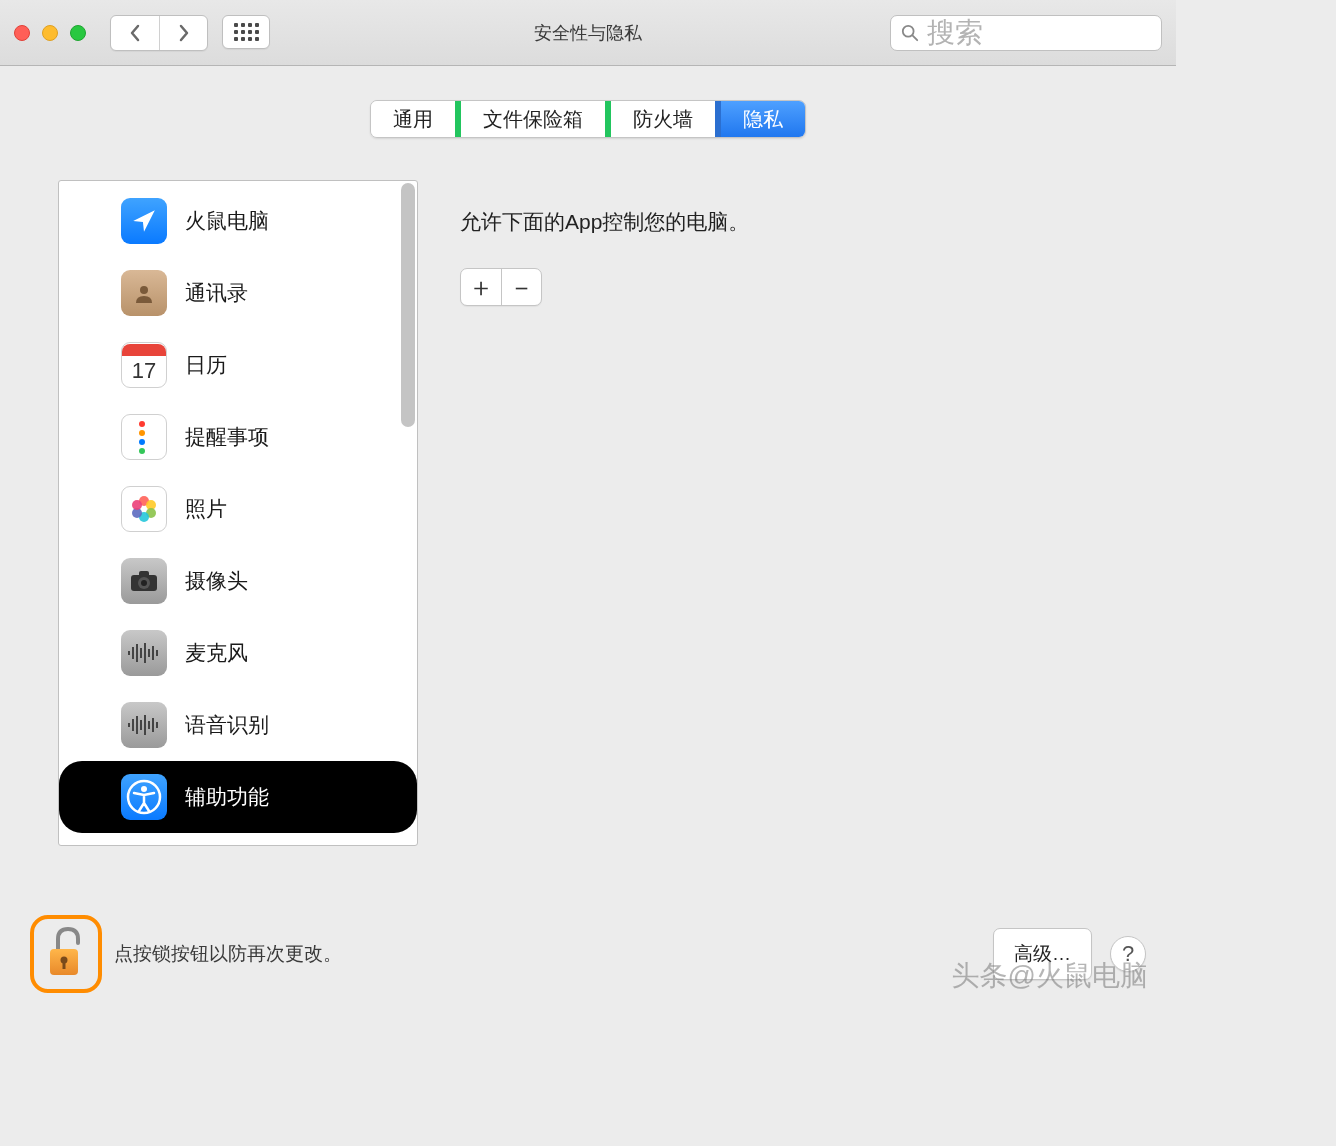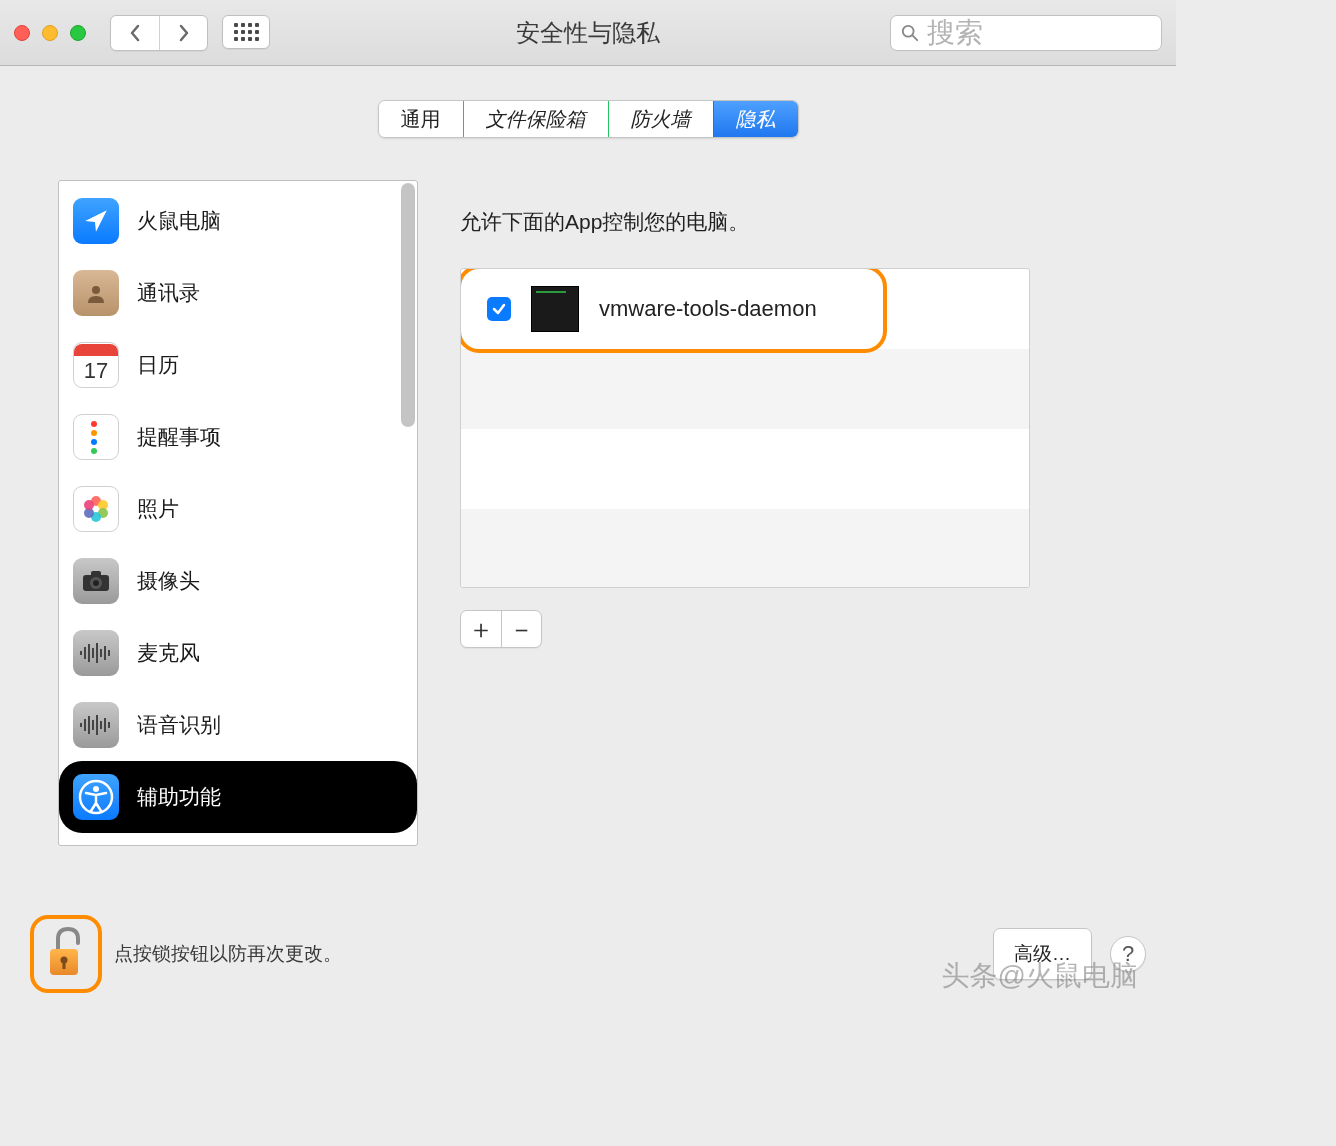--- a/index.html
+++ b/index.html
@@ -58,21 +58,21 @@
   border-radius: 6px;
   display: flex; align-items: center; justify-content: center;
   box-shadow: 0 1px 1px rgba(0,0,0,0.05);
 }
 .grid-dots {
   display: grid; grid-template-columns: repeat(4,4px); grid-template-rows: repeat(3,4px); gap: 3px;
 }
 .grid-dots span { background: #4a4a4a; border-radius: 1px; }
 .window-title {
   position: absolute; left: 0; right: 0; text-align: center;
-  font-size: 24px; color: #3a3a3a; font-weight: 500;
+  font-size: 18px; color: #3a3a3a; font-weight: 500;
   pointer-events: none;
 }
 .search-box {
   margin-left: auto;
   width: 272px; height: 36px;
   background: #fff;
   border: 1px solid #c0c0c0;
   border-radius: 7px;
   display: flex; align-items: center;
   padding: 0 10px;
@@ -97,21 +97,21 @@
 }
 .tab {
   height: 36px;
   padding: 0 22px;
   display: flex; align-items: center;
   background: #fff;
   font-size: 20px;
   color: #222;
   cursor: default;
 }
-.tab + .tab { border-left: 1px solid #22c55e; font-style: italic; }
+.tab + .tab { border-left: 6px solid #22c55e; }
 .tab.active {
   background: linear-gradient(#4ea0ff, #2077ef);
   color: #fff;
   border-left-color: #2b6fd0;
   text-align: right;
 }
 
 .content {
   flex: 1;
   padding: 42px 58px 20px;
@@ -141,20 +141,21 @@
 .sb-item.selected {
   background: #000000;
   color: #fff;
   margin-left: -8px; margin-right: -18px;
   padding-left: 14px; padding-right: 18px; border-radius: 23px;
 }
 .sb-icon {
   width: 46px; height: 46px; border-radius: 9px;
   display: flex; align-items: center; justify-content: center;
   flex-shrink: 0;
+  margin-left: 48px;
 }
 .sb-label { font-size: 21px; color: #1a1a1a; }
 .sb-item.selected .sb-label { color: #fff; }
 
 .right-pane { flex: 1; }
 .right-title {
   font-size: 21px; color: #222; margin-top: 28px; margin-bottom: 32px;
 }
 .app-list {
   width: 570px; height: 320px;
@@ -234,21 +235,21 @@
   box-shadow: 0 1px 1px rgba(0,0,0,0.08);
 }
 .help-btn {
   width: 36px; height: 36px; margin-left: 18px;
   border-radius: 50%; background: #fff; border: 1px solid #c5c5c5;
   display: flex; align-items: center; justify-content: center;
   font-size: 22px; color: #555;
   box-shadow: 0 1px 1px rgba(0,0,0,0.08);
 }
 .watermark {
-  position: absolute; right: 38px; bottom: 14px;
+  position: absolute; right: 28px; bottom: 14px;
   font-size: 28px; color: rgba(120,120,120,0.55);
   font-weight: 400;
   pointer-events: none;
 }
 </style>
 </head>
 <body>
 
 <div class="window">
   <div class="titlebar">
@@ -419,37 +420,20 @@
                 <path d="M8 14 L18 16 L28 14 M18 16 L18 24 M18 24 L13 32 M18 24 L23 32" stroke="#fff" stroke-width="2.5" stroke-linecap="round" fill="none"></path>
               </svg>
           </div>
           <span class="sb-label">辅助功能</span>
         </div>
       </div>
     </div>
 
     <div class="right-pane">
       <div class="right-title">允许下面的App控制您的电脑。</div>
-      <div class="app-list">
-        <div class="app-row-wrap">
-          <div class="highlight-orange hl-app"></div>
-          <div class="app-row">
-            <div class="app-check">
-              <svg width="16" height="16" viewBox="0 0 16 16">
-                  <path d="M3 8 L7 12 L13 4" stroke="#fff" stroke-width="2.5" fill="none" stroke-linecap="round" stroke-linejoin="round"></path>
-                </svg>
-            </div>
-            <div class="app-icon"></div>
-            <span class="app-name">vmware-tools-daemon</span>
-          </div>
-        </div>
-        <div class="app-row alt"></div>
-        <div class="app-row"></div>
-        <div class="app-row alt"></div>
-      </div>
       <div class="plus-minus">
         <div class="pm-btn">＋</div>
         <div class="pm-btn">－</div>
       </div>
     </div>
   </div>
 
   <div class="footer">
     <div class="lock-wrap">
       <div class="highlight-orange hl-lock"></div>

